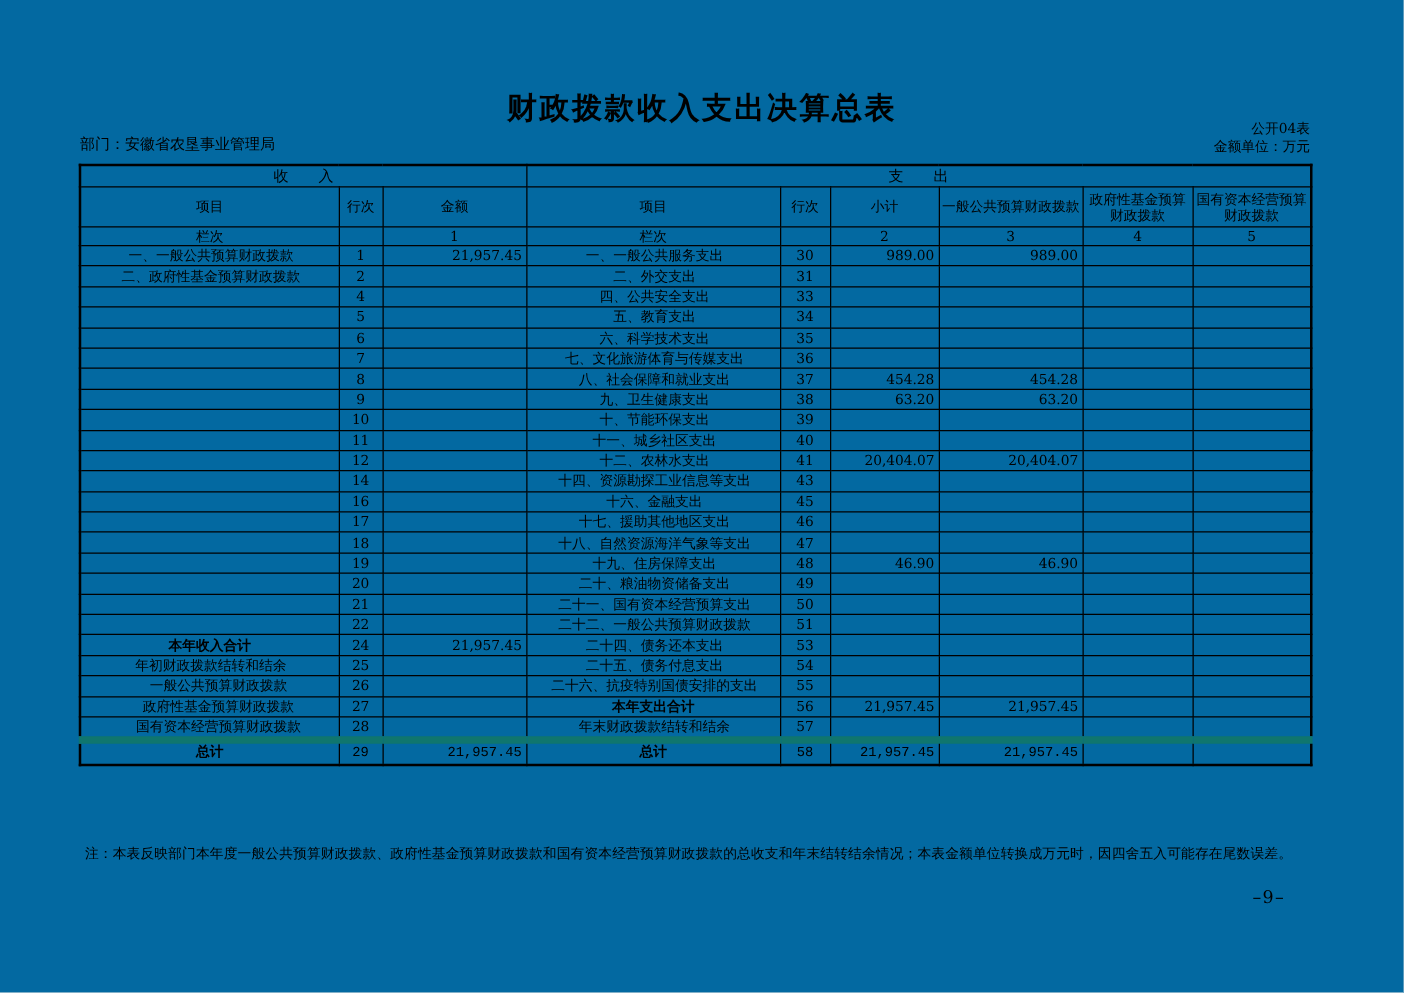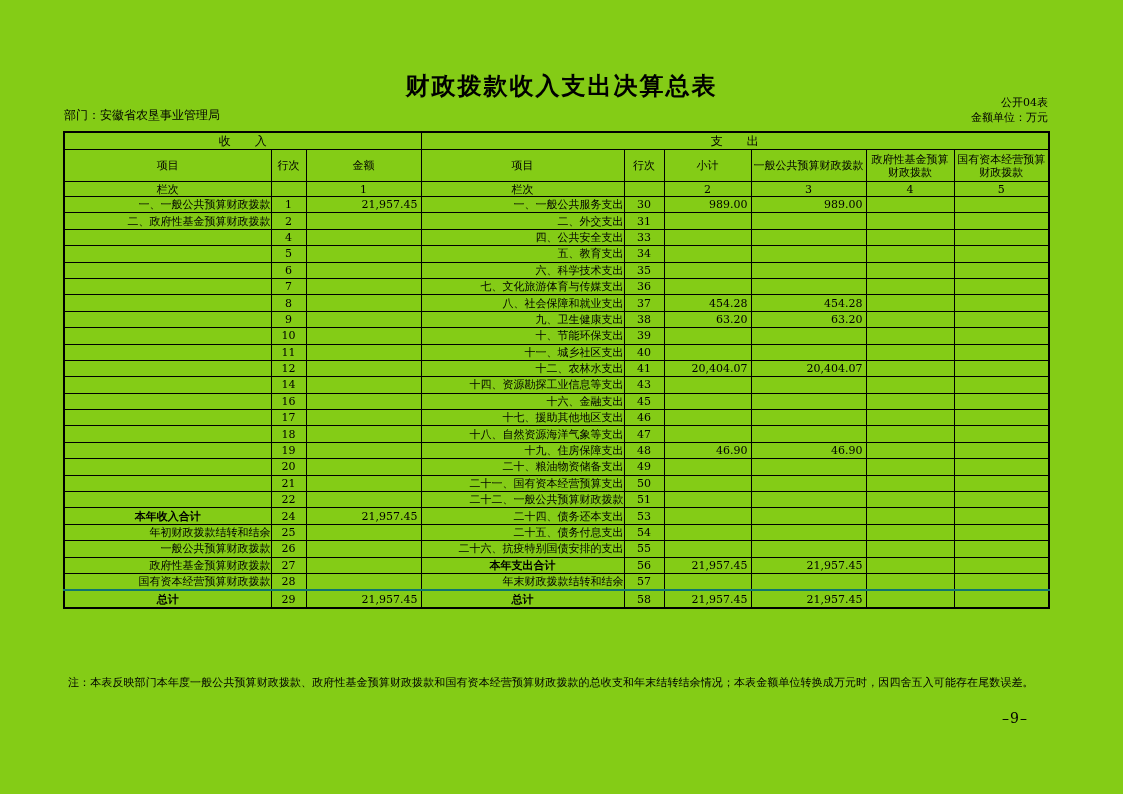--- a/index.html
+++ b/index.html
@@ -1,17 +1,17 @@
 <!DOCTYPE html>
 <html><head>
 <meta charset="utf-8">
 <style>
   html,body{margin:0;padding:0;background:#e8e8e8;}
   .page{
-    position:relative;width:1123px;height:794px;background:#84cc16;
+    position:relative;width:1123px;height:794px;background:#0369a1;
     font-family:"DejaVu Serif","Liberation Serif",serif;color:#000;
     overflow:hidden;margin:0 auto;
   }
   .title{
     position:absolute;top:70px;left:0;width:100%;text-align:center;
     font-size:24px;font-weight:bold;letter-spacing:2px;
     font-family:"DejaVu Sans","Liberation Sans",sans-serif;
   }
   .form-code{position:absolute;top:95px;right:75px;font-size:11px;}
   .dept{position:absolute;top:107px;left:64px;font-size:12px;}
@@ -23,26 +23,26 @@
     border:2px solid #000;
   }
   td,th{
     border:1px solid #000;padding:0;overflow:hidden;white-space:nowrap;
     font-weight:normal;vertical-align:middle;
   }
   .sec-header th{height:16px;font-size:12px;text-align:center;}
   .col-header th{height:31px;text-align:center;white-space:normal;}
   .idx-row td{height:14px;text-align:center;}
   tbody td{height:15.4px;}
-  .c-label{text-align:right;padding-left:2px;}
+  .c-label{text-align:center;padding-left:2px;}
   .c-line{text-align:center;}
   .c-num{text-align:right;padding-right:3px;}
   .total-label{text-align:center;font-weight:bold;padding-left:0;}
   .indent{padding-left:14px;}
-  .thick-top td{border-top:2px solid #0f766e;}
+  .thick-top td{border-top:6px solid #0f766e;font-family:Liberation Mono, monospace;}
   .note{position:absolute;top:675px;left:68px;width:1059px;font-size:11px;white-space:nowrap;letter-spacing:0.1px;}
   .pagenum{position:absolute;top:710px;right:95px;font-size:14px;letter-spacing:1px;}
 </style>
 </head>
 <body>
 
 <div class="page">
 
   <div class="title">财政拨款收入支出决算总表</div>
   <div class="form-code">公开04表</div>

